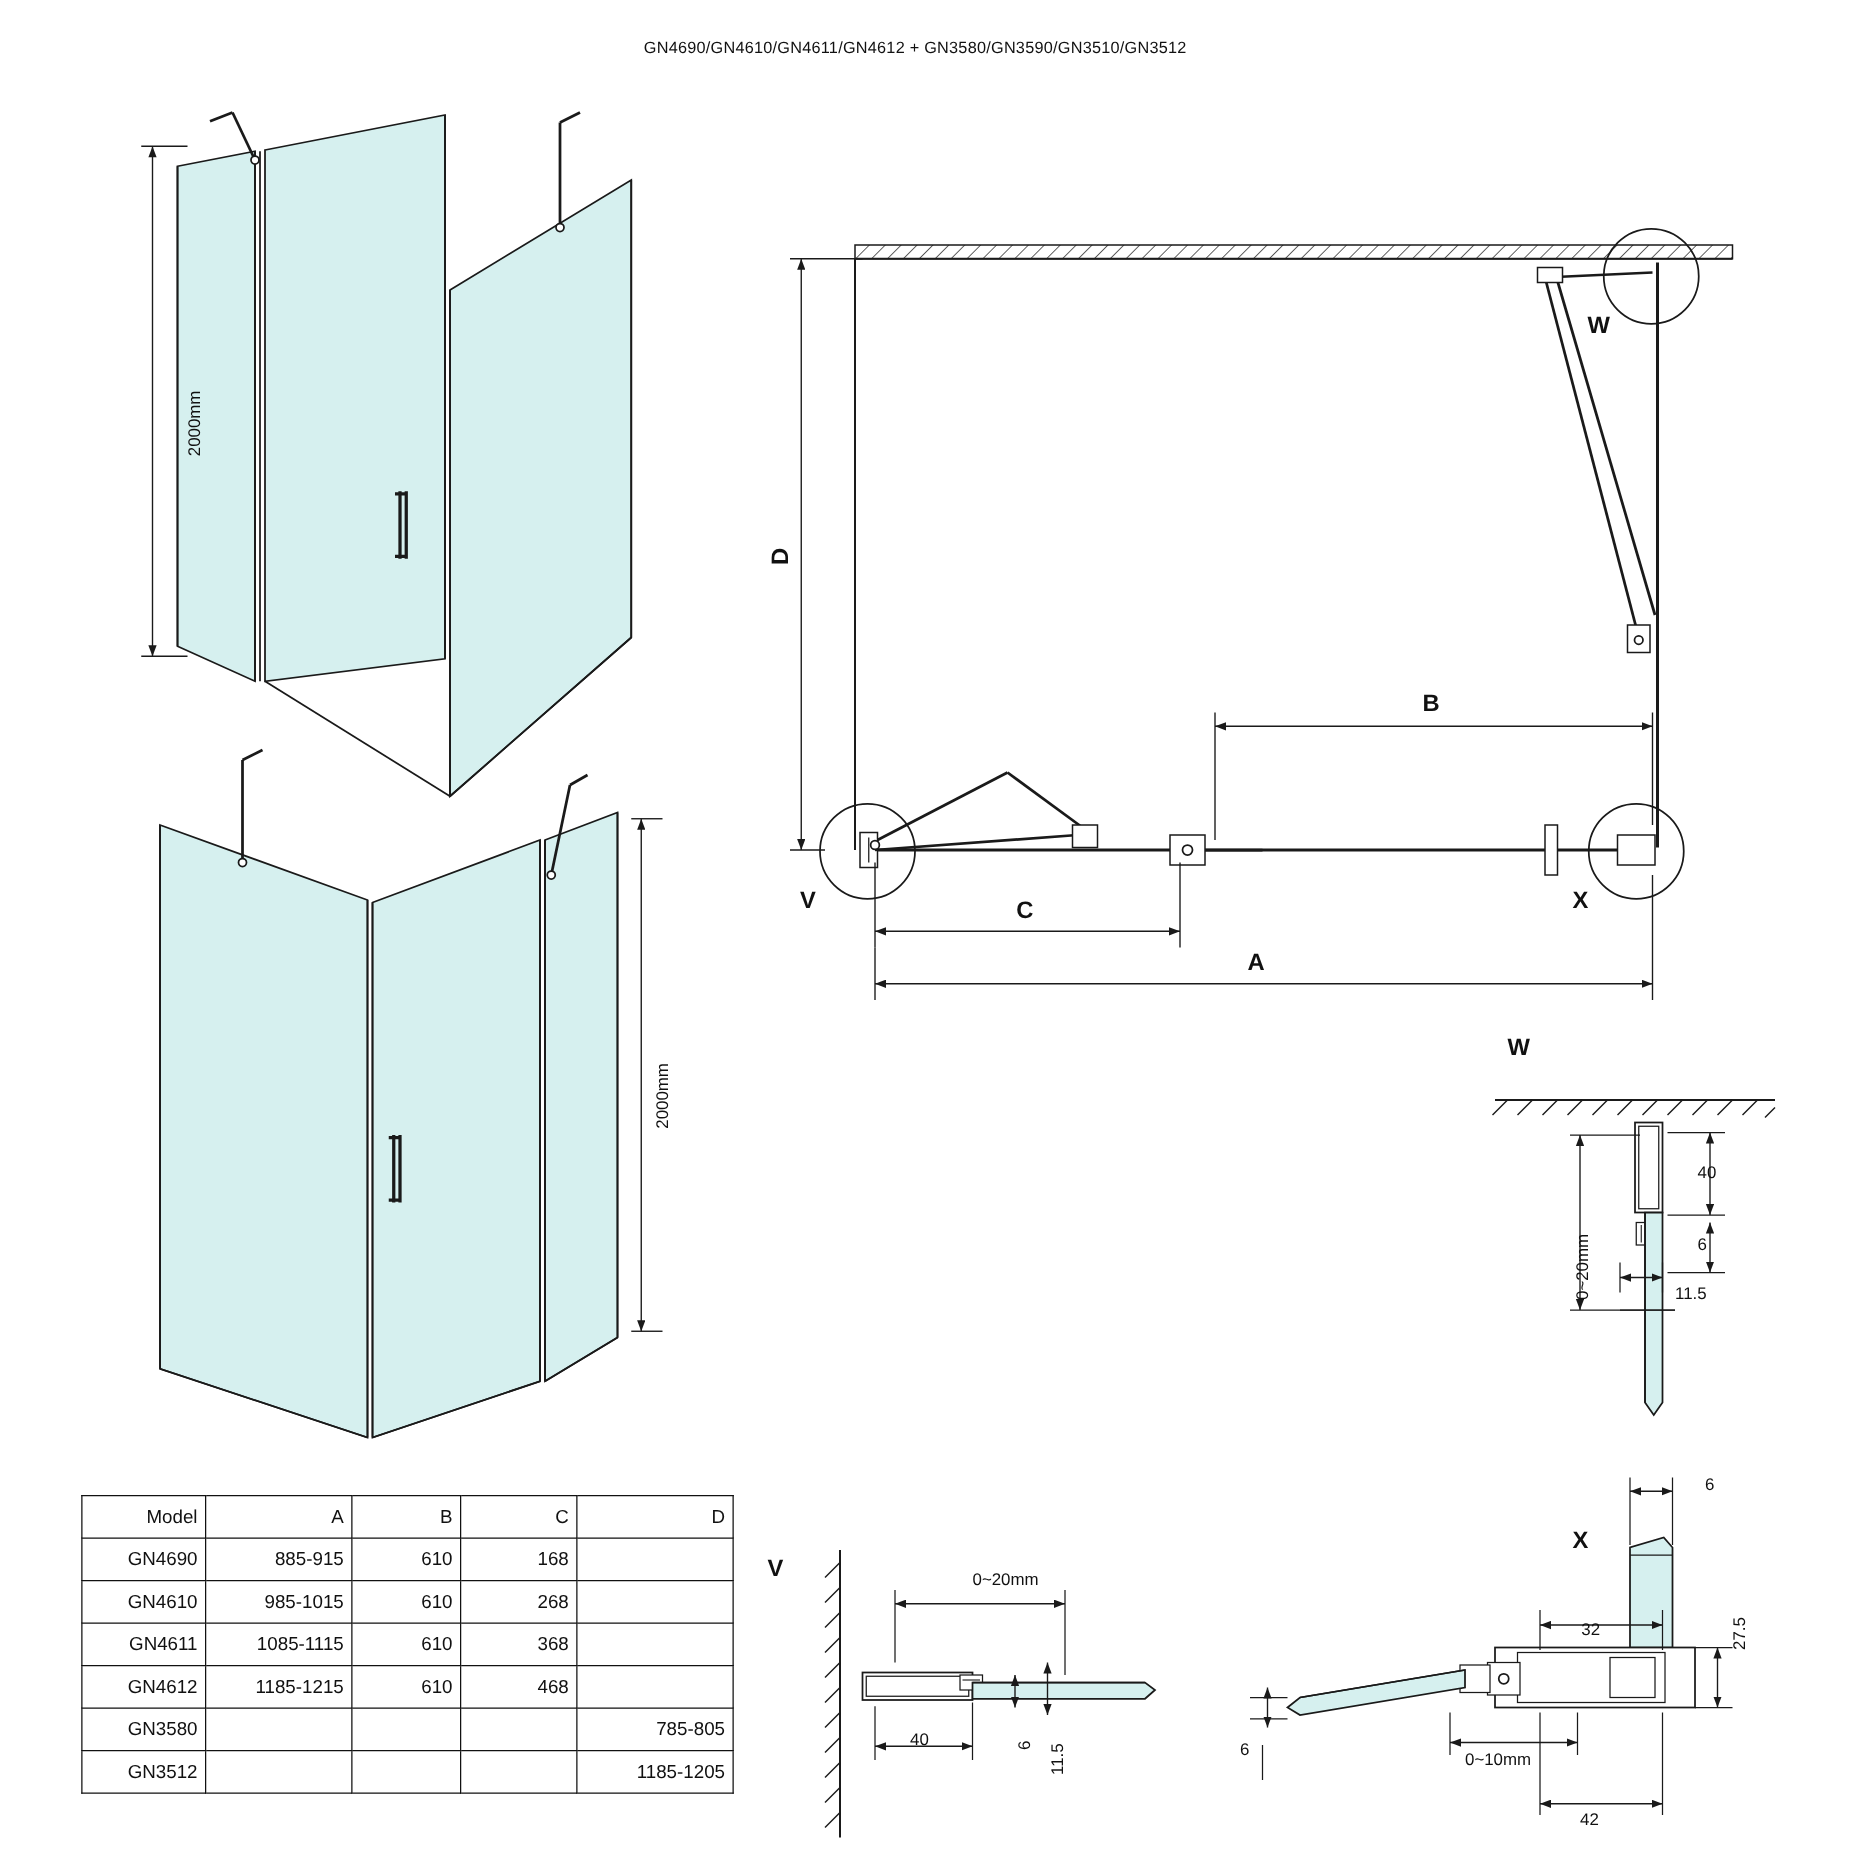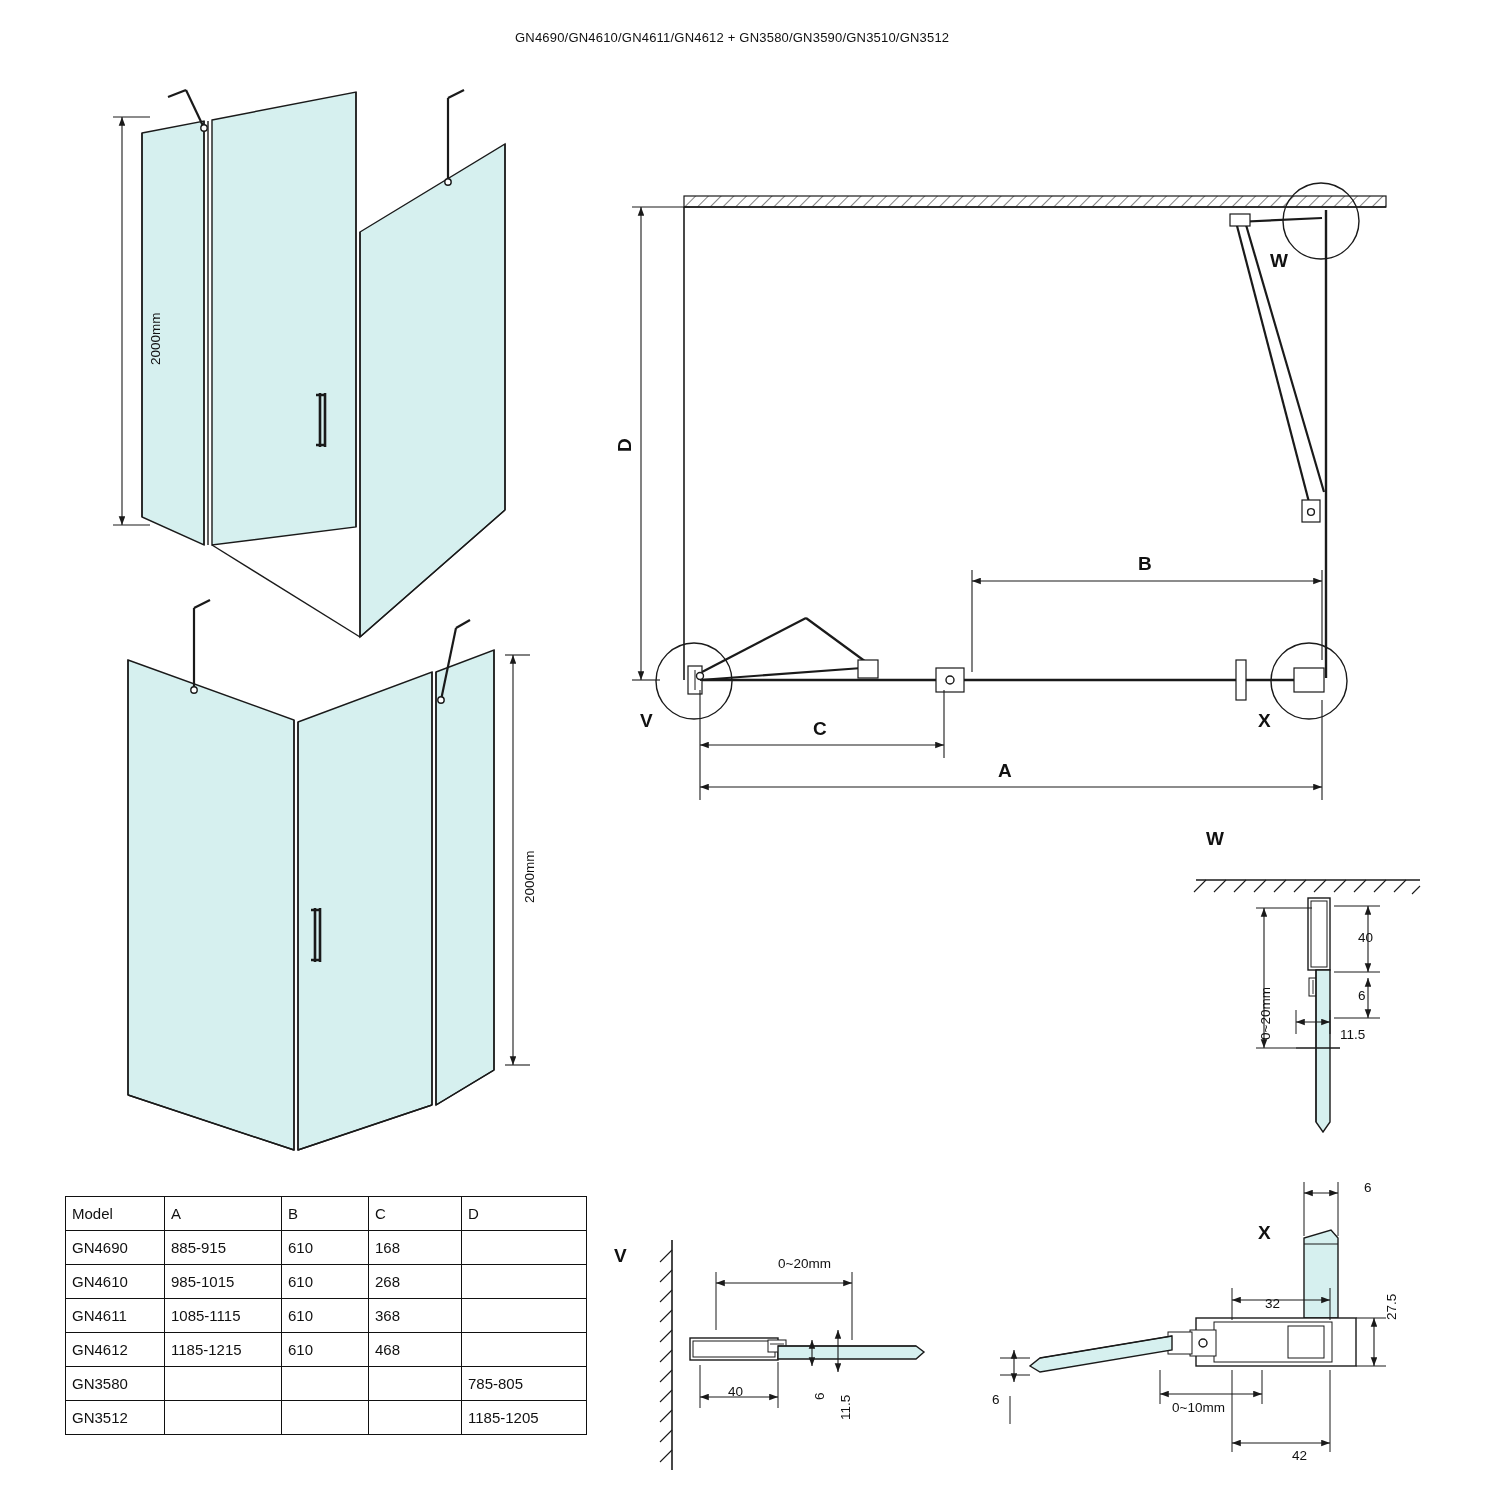--- a/index.html
+++ b/index.html
@@ -34,21 +34,21 @@
   .spec-table {
     position: absolute;
     left: 65px;
     top: 1196px;
     border-collapse: collapse;
     font-size: 15px;
   }
   .spec-table td, .spec-table th {
     border: 1.3px solid #111;
     height: 33px;
-    text-align: left;
+    text-align: right;
     font-weight: normal;
     padding: 0 6px;
     color: #111;
   }
   .spec-table .c-model { width: 86px; }
   .spec-table .c-a { width: 104px; }
   .spec-table .c-b { width: 74px; }
   .spec-table .c-c { width: 80px; }
   .spec-table .c-d { width: 112px; }
 
@@ -347,21 +347,21 @@
 
 <div class="lbl small" style="left:778px; top:1256px;">0~20mm</div>
 <div class="lbl small" style="left:728px; top:1384px;">40</div>
 <div class="lbl rot small" style="left:812px; top:1400px;">6</div>
 <div class="lbl rot small" style="left:838px; top:1420px;">11.5</div>
 
 <div class="lbl small" style="left:1364px; top:1180px;">6</div>
 <div class="lbl small" style="left:1265px; top:1258px;margin-top:38px;">32</div>
 <div class="lbl rot small" style="left:1384px; top:1320px;">27.5</div>
 <div class="lbl small" style="left:1172px; top:1400px;">0~10mm</div>
-<div class="lbl small" style="left:1264px; top:1448px;margin-left:28px;">42</div>
+<div class="lbl small" style="left:1264px; top:1448px;">42</div>
 <div class="lbl small" style="left:992px; top:1392px;">6</div>
 
 <table class="spec-table">
   <thead>
     <tr>
       <th class="c-model">Model</th>
       <th class="c-a">A</th>
       <th class="c-b">B</th>
       <th class="c-c">C</th>
       <th class="c-d">D</th>

